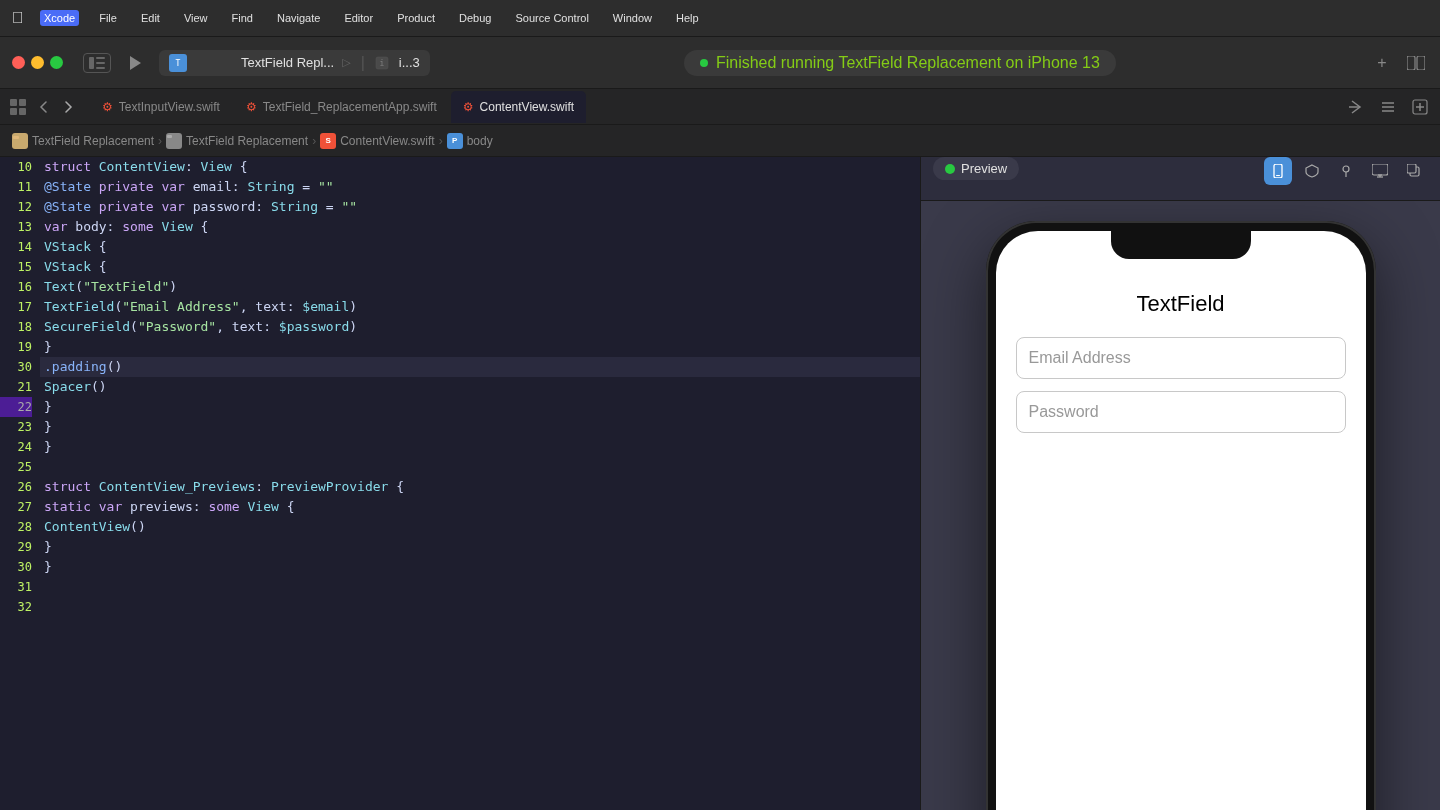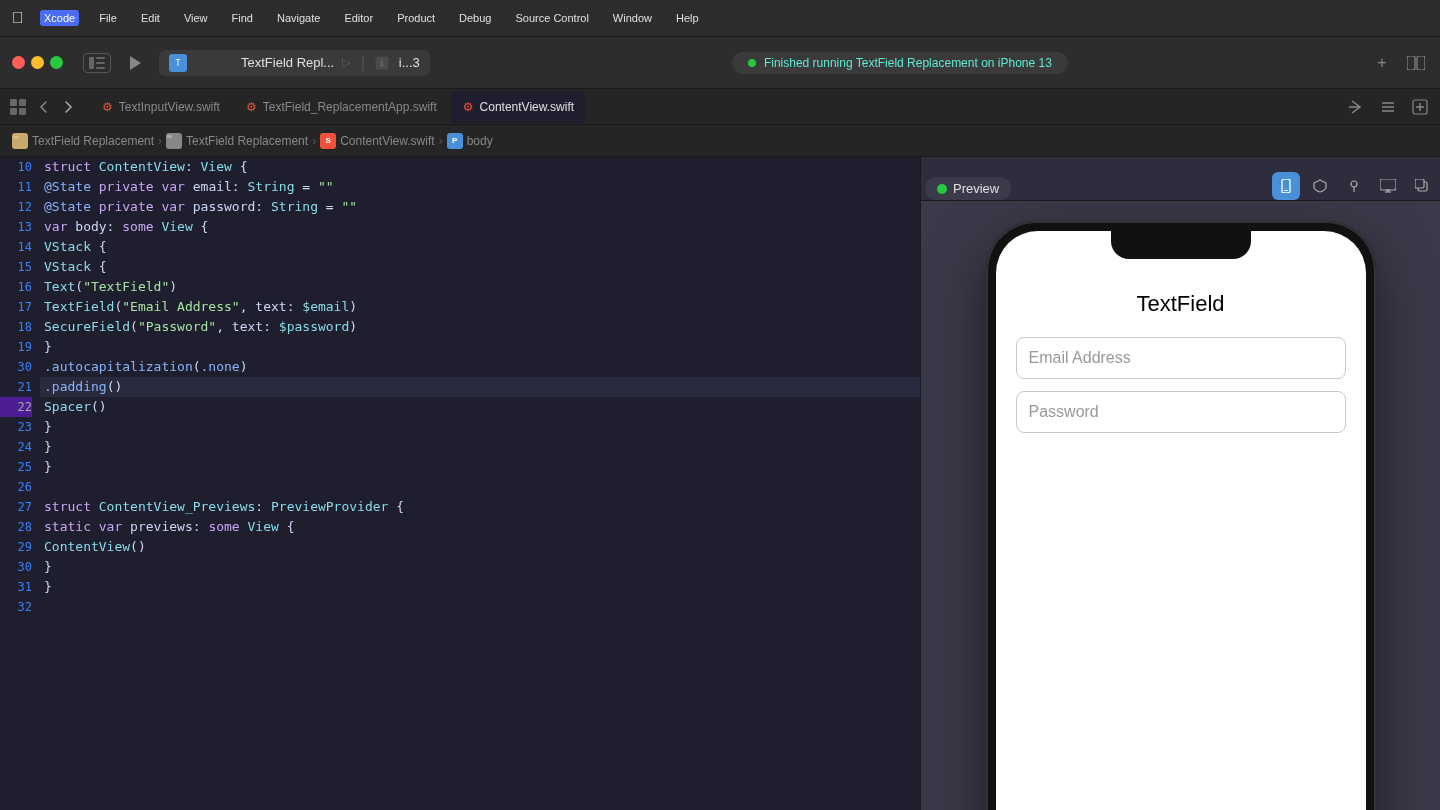--- a/index.html
+++ b/index.html
@@ -125,22 +125,22 @@
       padding: 4px 16px;
       border-radius: 20px;
     }
     .status-dot {
       width: 8px;
       height: 8px;
       border-radius: 50%;
       background: #28c941;
     }
     .status-text {
-      font-size: 12px;
-      color: #5eead4;
+      font-size: 16px;
+      color: #84cc16;
     }
 
     .title-bar-right {
       display: flex;
       align-items: center;
       gap: 10px;
     }
     .icon-btn {
       width: 24px;
       height: 24px;
@@ -269,21 +269,21 @@
       padding-top: 0;
       text-align: right;
       padding-right: 8px;
       user-select: none;
       flex-shrink: 0;
     }
     .line-number {
       height: 20px;
       line-height: 20px;
       font-size: 12px;
-      color: #3b82f6;
+      color: #bef264;
       font-family: "SF Mono", "Menlo", monospace;
     }
     .line-number.active {
       color: #aaa;
       background: #4c1d95;
     }
     .code-lines {
       flex: 1;
       overflow: hidden;
     }
@@ -305,22 +305,22 @@
       width: 520px;
       background: #3a3a4a;
       border-left: 1px solid #1a1a1a;
       display: flex;
       flex-direction: column;
     }
     .preview-toolbar {
       height: 44px;
       background: #2d2d3d;
       display: flex;
-      align-items: flex-end;
-      padding: 0 4px;
+      align-items: flex-start;
+      padding: 0 12px;
       gap: 8px;
       border-bottom: 1px solid #1a1a1a;
     }
     .preview-status {
       display: flex;
       align-items: center;
       gap: 6px;
       padding: 4px 12px;
       background: #3a3a4a;
       border-radius: 14px;
@@ -620,21 +620,20 @@
           <div class="code-line"><span style="color: rgb(203, 166, 247);">struct </span><span style="color: rgb(137, 220, 235);">ContentView</span><span style="color: rgb(205, 214, 244);">: </span><span style="color: rgb(137, 220, 235);">View</span><span style="color: rgb(205, 214, 244);"> {</span></div>
           <div class="code-line"><span style="color: rgb(205, 214, 244);">    </span><span style="color: rgb(137, 180, 250);">@State</span><span style="color: rgb(205, 214, 244);"> </span><span style="color: rgb(203, 166, 247);">private</span><span style="color: rgb(205, 214, 244);"> </span><span style="color: rgb(203, 166, 247);">var</span><span style="color: rgb(205, 214, 244);"> email: </span><span style="color: rgb(137, 220, 235);">String</span><span style="color: rgb(205, 214, 244);"> = </span><span style="color: rgb(166, 227, 161);">""</span></div>
           <div class="code-line"><span style="color: rgb(205, 214, 244);">    </span><span style="color: rgb(137, 180, 250);">@State</span><span style="color: rgb(205, 214, 244);"> </span><span style="color: rgb(203, 166, 247);">private</span><span style="color: rgb(205, 214, 244);"> </span><span style="color: rgb(203, 166, 247);">var</span><span style="color: rgb(205, 214, 244);"> password: </span><span style="color: rgb(137, 220, 235);">String</span><span style="color: rgb(205, 214, 244);"> = </span><span style="color: rgb(166, 227, 161);">""</span></div>
           <div class="code-line"><span style="color: rgb(205, 214, 244);">    </span><span style="color: rgb(203, 166, 247);">var</span><span style="color: rgb(205, 214, 244);"> body: </span><span style="color: rgb(203, 166, 247);">some</span><span style="color: rgb(205, 214, 244);"> </span><span style="color: rgb(137, 220, 235);">View</span><span style="color: rgb(205, 214, 244);"> {</span></div>
           <div class="code-line"><span style="color: rgb(205, 214, 244);">        </span><span style="color: rgb(137, 220, 235);">VStack</span><span style="color: rgb(205, 214, 244);"> {</span></div>
           <div class="code-line"><span style="color: rgb(205, 214, 244);">            </span><span style="color: rgb(137, 220, 235);">VStack</span><span style="color: rgb(205, 214, 244);"> {</span></div>
           <div class="code-line"><span style="color: rgb(205, 214, 244);">                </span><span style="color: rgb(137, 220, 235);">Text</span><span style="color: rgb(205, 214, 244);">(</span><span style="color: rgb(166, 227, 161);">"TextField"</span><span style="color: rgb(205, 214, 244);">)</span></div>
           <div class="code-line"><span style="color: rgb(205, 214, 244);">                </span><span style="color: rgb(137, 220, 235);">TextField</span><span style="color: rgb(205, 214, 244);">(</span><span style="color: rgb(166, 227, 161);">"Email Address"</span><span style="color: rgb(205, 214, 244);">, text: </span><span style="color: rgb(137, 220, 235);">$email</span><span style="color: rgb(205, 214, 244);">)</span></div>
           <div class="code-line"><span style="color: rgb(205, 214, 244);">                </span><span style="color: rgb(137, 220, 235);">SecureField</span><span style="color: rgb(205, 214, 244);">(</span><span style="color: rgb(166, 227, 161);">"Password"</span><span style="color: rgb(205, 214, 244);">, text: </span><span style="color: rgb(137, 220, 235);">$password</span><span style="color: rgb(205, 214, 244);">)</span></div>
           <div class="code-line"><span style="color: rgb(205, 214, 244);">            }</span></div>
-          <div class="code-line"><span style="color: rgb(205, 214, 244);">            </span><span style="color: rgb(137, 180, 250);">.autocapitalization</span><span style="color: rgb(205, 214, 244);">(</span><span style="color: rgb(137, 180, 250);">.none</span><span style="color: rgb(205, 214, 244);">)</span></div>
           <div class="code-line highlighted"><span style="color: rgb(205, 214, 244);">            </span><span style="color: rgb(137, 180, 250);">.padding</span><span style="color: rgb(205, 214, 244);">()</span></div>
           <div class="code-line"><span style="color: rgb(205, 214, 244);">            </span><span style="color: rgb(137, 220, 235);">Spacer</span><span style="color: rgb(205, 214, 244);">()</span></div>
           <div class="code-line"><span style="color: rgb(205, 214, 244);">        }</span></div>
           <div class="code-line"><span style="color: rgb(205, 214, 244);">    }</span></div>
           <div class="code-line"><span style="color: rgb(205, 214, 244);">}</span></div>
           <div class="code-line">&nbsp;</div>
           <div class="code-line"><span style="color: rgb(203, 166, 247);">struct</span><span style="color: rgb(205, 214, 244);"> </span><span style="color: rgb(137, 220, 235);">ContentView_Previews</span><span style="color: rgb(205, 214, 244);">: </span><span style="color: rgb(137, 220, 235);">PreviewProvider</span><span style="color: rgb(205, 214, 244);"> {</span></div>
           <div class="code-line"><span style="color: rgb(205, 214, 244);">    </span><span style="color: rgb(203, 166, 247);">static</span><span style="color: rgb(205, 214, 244);"> </span><span style="color: rgb(203, 166, 247);">var</span><span style="color: rgb(205, 214, 244);"> previews: </span><span style="color: rgb(203, 166, 247);">some</span><span style="color: rgb(205, 214, 244);"> </span><span style="color: rgb(137, 220, 235);">View</span><span style="color: rgb(205, 214, 244);"> {</span></div>
           <div class="code-line"><span style="color: rgb(205, 214, 244);">        </span><span style="color: rgb(137, 220, 235);">ContentView</span><span style="color: rgb(205, 214, 244);">()</span></div>
           <div class="code-line"><span style="color: rgb(205, 214, 244);">    }</span></div>

